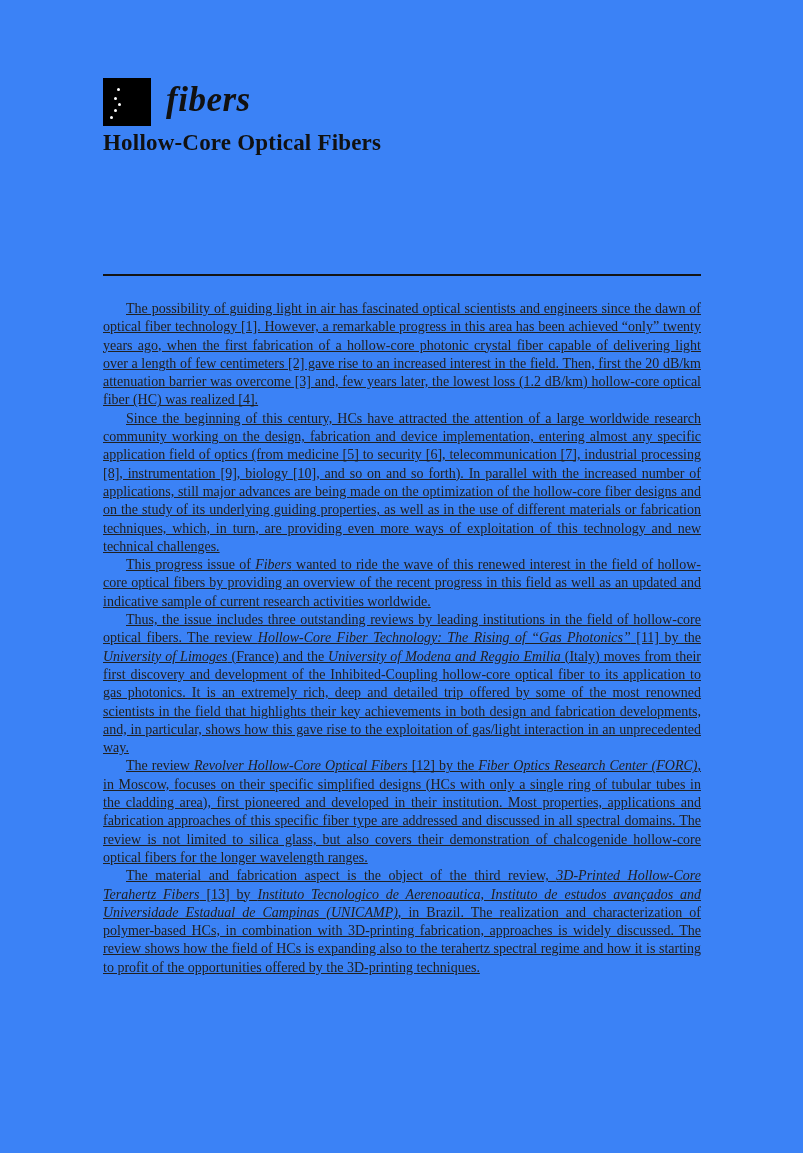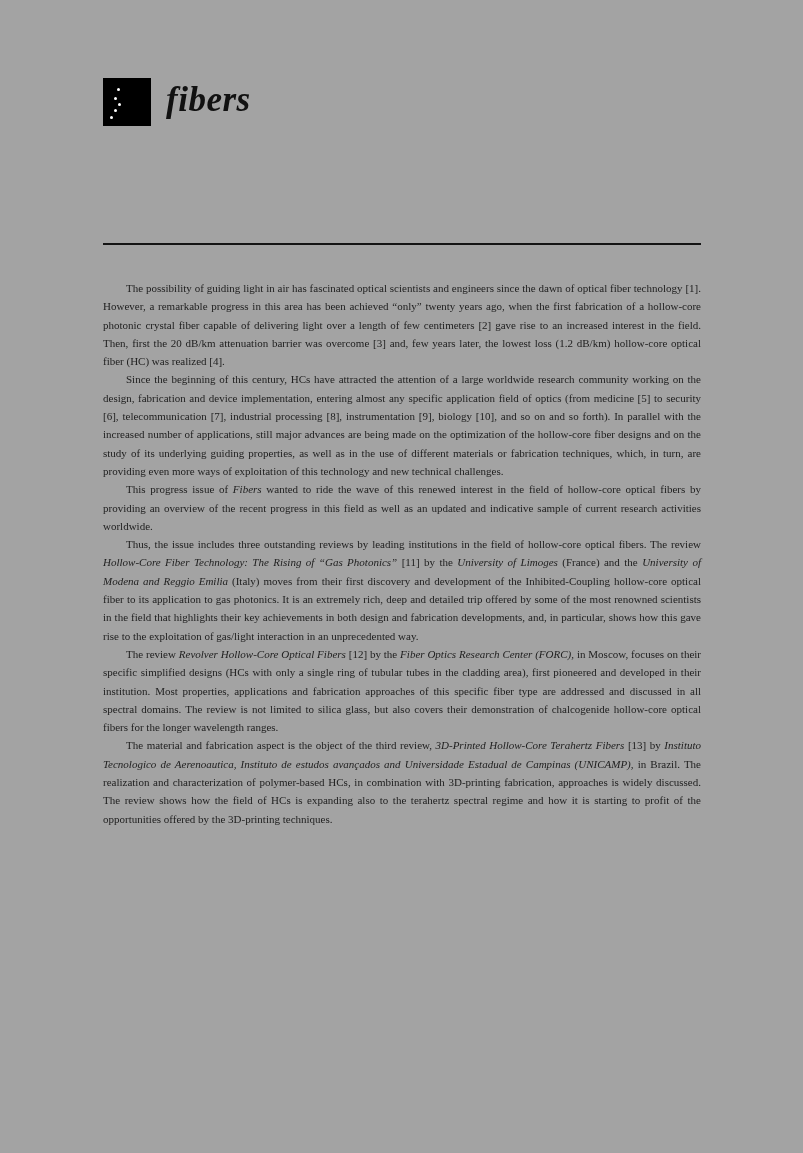--- a/index.html
+++ b/index.html
@@ -4,21 +4,21 @@
 <style>
   html, body {
     margin: 0;
     padding: 0;
     background: #ffffff;
   }
   .page {
     position: relative;
     width: 803px;
     height: 1153px;
-    background: #a3a3a3;
+    background: #3b82f6;
     box-sizing: border-box;
     padding: 78px 102px 0 103px;
     font-family: "Liberation Serif", serif;
     color: #1f1f1f;
     overflow: hidden;
   }
   .logo-row {
     display: flex;
     align-items: center;
     height: 48px;
@@ -62,25 +62,26 @@
     color: #111111;
     letter-spacing: 0.2px;
   }
   .divider {
     margin: 117px 0 0 0;
     border: none;
     border-top: 2px solid #141414;
     height: 0;
   }
   .article-body {
-    margin-top: 34px;
+    margin-top: 24px;
     text-align: justify;
-    font-size: 11px;
+    font-size: 14px;
     line-height: 18.3px;
     color: #212121;
+    text-decoration: underline;
   }
   .para {
     margin: 0;
     text-indent: 23px;
   }
   .it {
     font-style: italic;
   }
 </style>
 </head>
@@ -91,20 +92,21 @@
     <div class="logo-row">
       <div class="logo-box" style="background: rgb(0, 0, 0);">
           <span class="dot" style="left: 14px; top: 10px; background: rgb(255, 255, 255);"></span>
           <span class="dot" style="left: 11px; top: 19px; background: rgb(255, 255, 255);"></span>
           <span class="dot" style="left: 15px; top: 25px; background: rgb(255, 255, 255);"></span>
           <span class="dot" style="left: 11px; top: 31px; background: rgb(255, 255, 255);"></span>
           <span class="dot" style="left: 7px; top: 38px; background: rgb(255, 255, 255);"></span>
         </div>
       <div class="wordmark">fibers</div>
     </div>
+    <h1 class="title">Hollow-Core Optical Fibers</h1>
   </header>
 
   <hr class="divider">
 
   <main class="article-body">
       <p class="para"><span>The possibility of guiding light in air has fascinated optical scientists and engineers since the dawn of optical fiber technology [1]. However, a remarkable progress in this area has been achieved “only” twenty years ago, when the first fabrication of a hollow-core photonic crystal fiber capable of delivering light over a length of few centimeters [2] gave rise to an increased interest in the field. Then, first the 20 dB/km attenuation barrier was overcome [3] and, few years later, the lowest loss (1.2 dB/km) hollow-core optical fiber (HC) was realized [4].</span></p>
       <p class="para"><span>Since the beginning of this century, HCs have attracted the attention of a large worldwide research community working on the design, fabrication and device implementation, entering almost any specific application field of optics (from medicine [5] to security [6], telecommunication [7], industrial processing [8], instrumentation [9], biology [10], and so on and so forth). In parallel with the increased number of applications, still major advances are being made on the optimization of the hollow-core fiber designs and on the study of its underlying guiding properties, as well as in the use of different materials or fabrication techniques, which, in turn, are providing even more ways of exploitation of this technology and new technical challenges.</span></p>
       <p class="para"><span>This progress issue of </span><span class="it">Fibers</span><span> wanted to ride the wave of this renewed interest in the field of hollow-core optical fibers by providing an overview of the recent progress in this field as well as an updated and indicative sample of current research activities worldwide.</span></p>
       <p class="para"><span>Thus, the issue includes three outstanding reviews by leading institutions in the field of hollow-core optical fibers. The review </span><span class="it">Hollow-Core Fiber Technology: The Rising of “Gas Photonics”</span><span> [11] by the </span><span class="it">University of Limoges</span><span> (France) and the </span><span class="it">University of Modena and Reggio Emilia</span><span> (Italy) moves from their first discovery and development of the Inhibited-Coupling hollow-core optical fiber to its application to gas photonics. It is an extremely rich, deep and detailed trip offered by some of the most renowned scientists in the field that highlights their key achievements in both design and fabrication developments, and, in particular, shows how this gave rise to the exploitation of gas/light interaction in an unprecedented way.</span></p>
       <p class="para"><span>The review </span><span class="it">Revolver Hollow-Core Optical Fibers</span><span> [12] by the </span><span class="it">Fiber Optics Research Center (FORC)</span><span>, in Moscow, focuses on their specific simplified designs (HCs with only a single ring of tubular tubes in the cladding area), first pioneered and developed in their institution. Most properties, applications and fabrication approaches of this specific fiber type are addressed and discussed in all spectral domains. The review is not limited to silica glass, but also covers their demonstration of chalcogenide hollow-core optical fibers for the longer wavelength ranges.</span></p>

